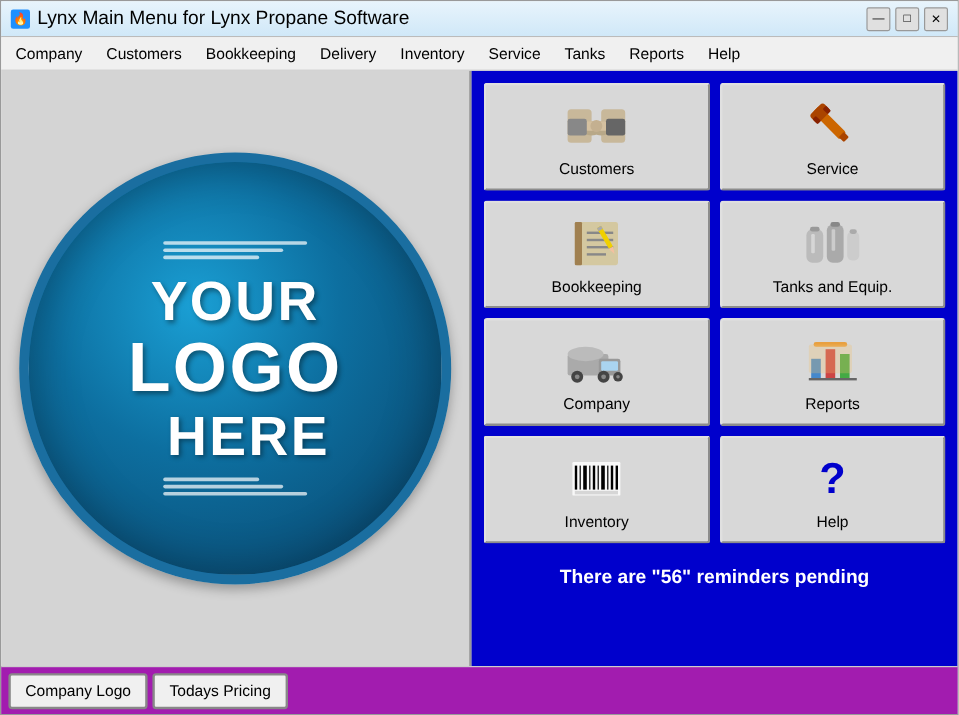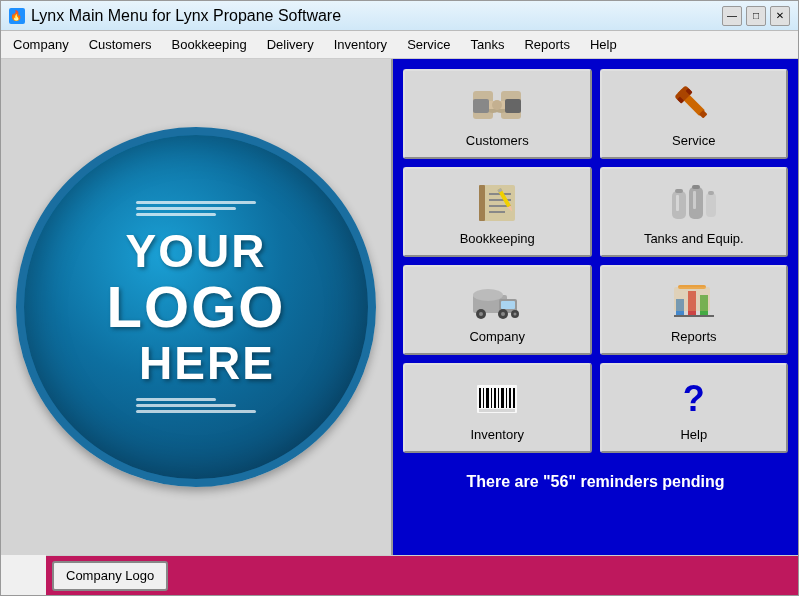--- a/index.html
+++ b/index.html
@@ -165,27 +165,26 @@
     .logo-lines-bottom {
       display: flex;
       flex-direction: column;
       gap: 3px;
       margin-top: 8px;
     }
 
     
     .bottom-bar {
       height: 40px;
-      background: #be185d;
+      background: #a21caf;
       border-top: 1px solid #ccc;
       display: flex;
       align-items: center;
       padding: 4px 6px;
       gap: 4px;
-      margin-left: 45px;
     }
 
     .bottom-tab {
       height: 30px;
       padding: 0 12px;
       background: #f0f0f0;
       border: 2px solid #888;
       border-radius: 3px;
       display: flex;
       align-items: center;
@@ -461,15 +460,18 @@
 
       <div class="reminders-text">There are "56" reminders pending</div>
 
     </div>
   </div>
 
   <div class="bottom-bar">
     <div class="bottom-tab">
       <span>Company Logo</span>
     </div>
+    <div class="bottom-tab">
+      <span>Todays Pricing</span>
+    </div>
   </div>
 
 </div>
 
 </body></html>

